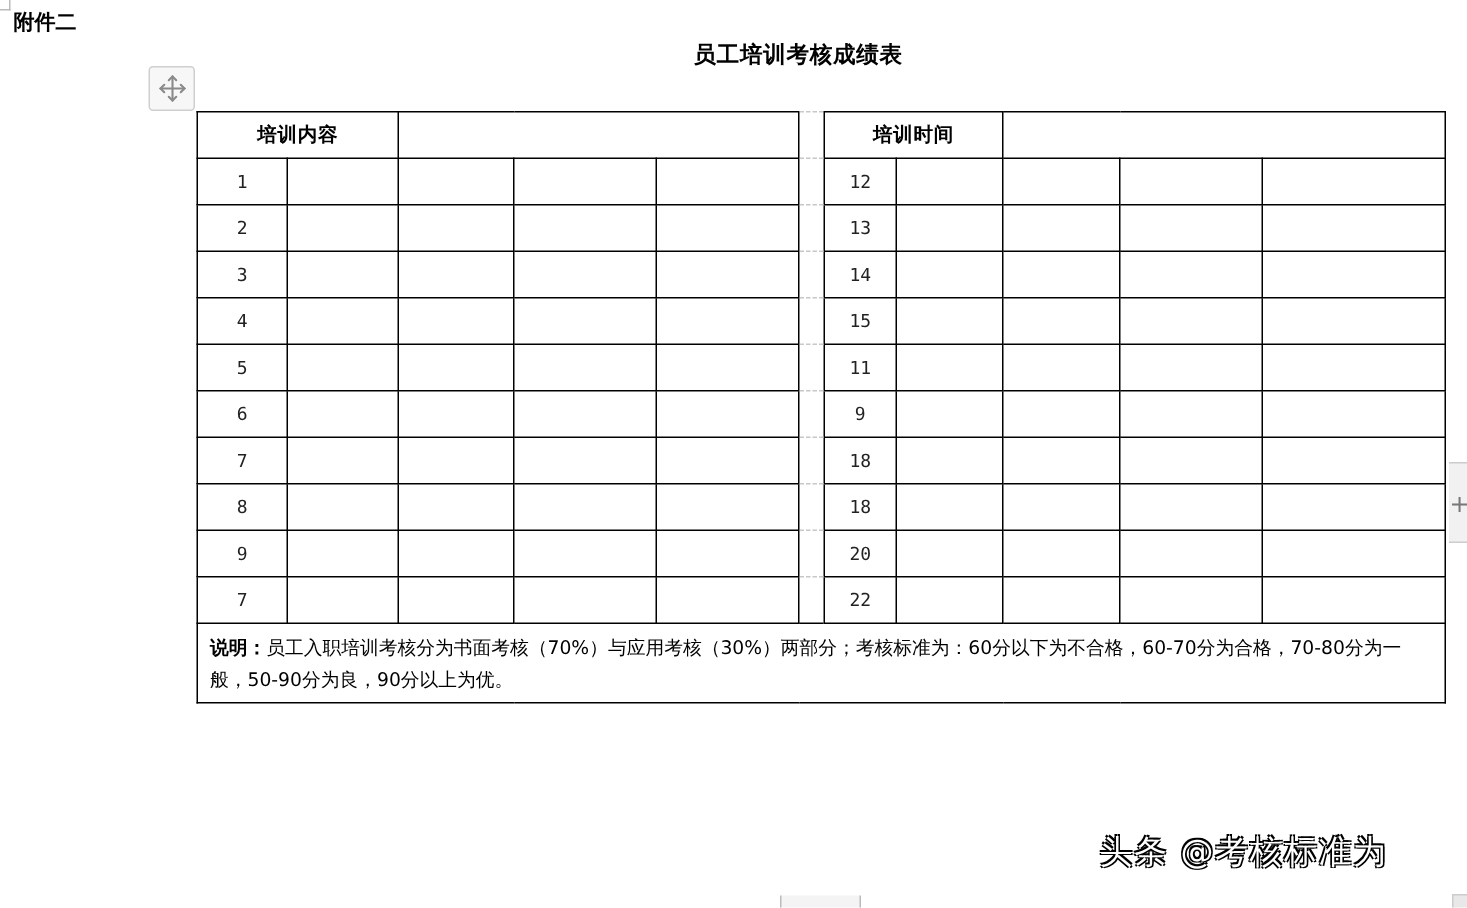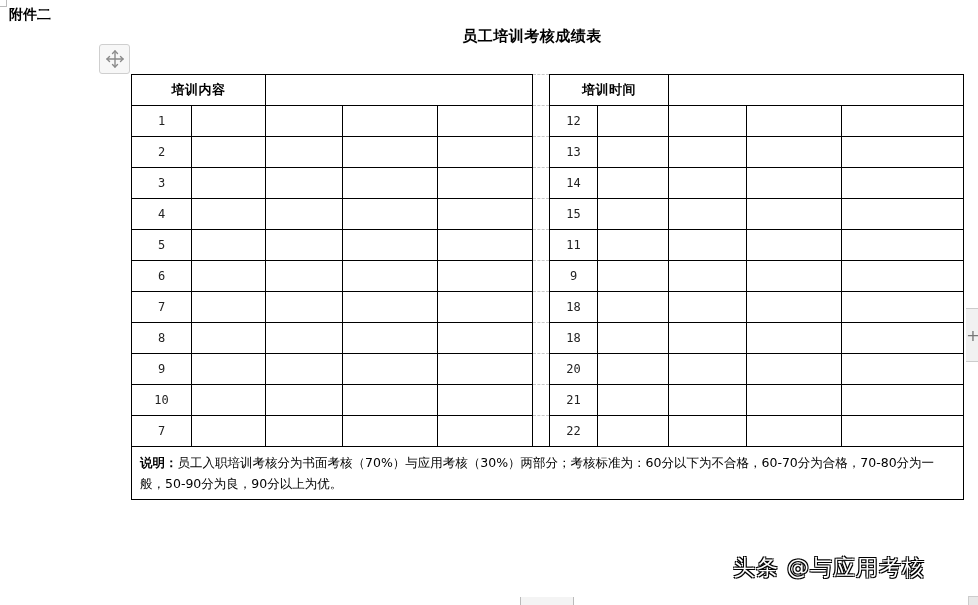--- a/index.html
+++ b/index.html
@@ -205,33 +205,20 @@
         <td></td>
         <td></td>
         <td class="gap"></td>
         <td class="num">20</td>
         <td></td>
         <td></td>
         <td></td>
         <td></td>
       </tr>
       <tr>
-        <td class="num">10</td>
-        <td></td>
-        <td></td>
-        <td></td>
-        <td></td>
-        <td class="gap"></td>
-        <td class="num">21</td>
-        <td></td>
-        <td></td>
-        <td></td>
-        <td></td>
-      </tr>
-      <tr>
         <td class="num">7</td>
         <td></td>
         <td></td>
         <td></td>
         <td></td>
         <td class="gap"></td>
         <td class="num">22</td>
         <td></td>
         <td></td>
         <td></td>
@@ -241,13 +228,13 @@
         <td colspan="11" class="note"><span class="note-label">说明：</span><span>员工入职培训考核分为书面考核（70%）与应用考核（30%）两部分；考核标准为：60分以下为不合格，60-70分为合格，70-80分为一般，50-90分为良，90分以上为优。</span></td>
       </tr>
     </tbody>
 </table>
 
 <div class="right-tab">
     <span>+</span>
   </div>
 <div class="bottom-tab"></div>
 <div class="corner-br"></div>
-<div class="watermark">头条 @与应用考核</div>
+<div class="watermark">头条 @考核标准为</div>
 
 </body></html>

